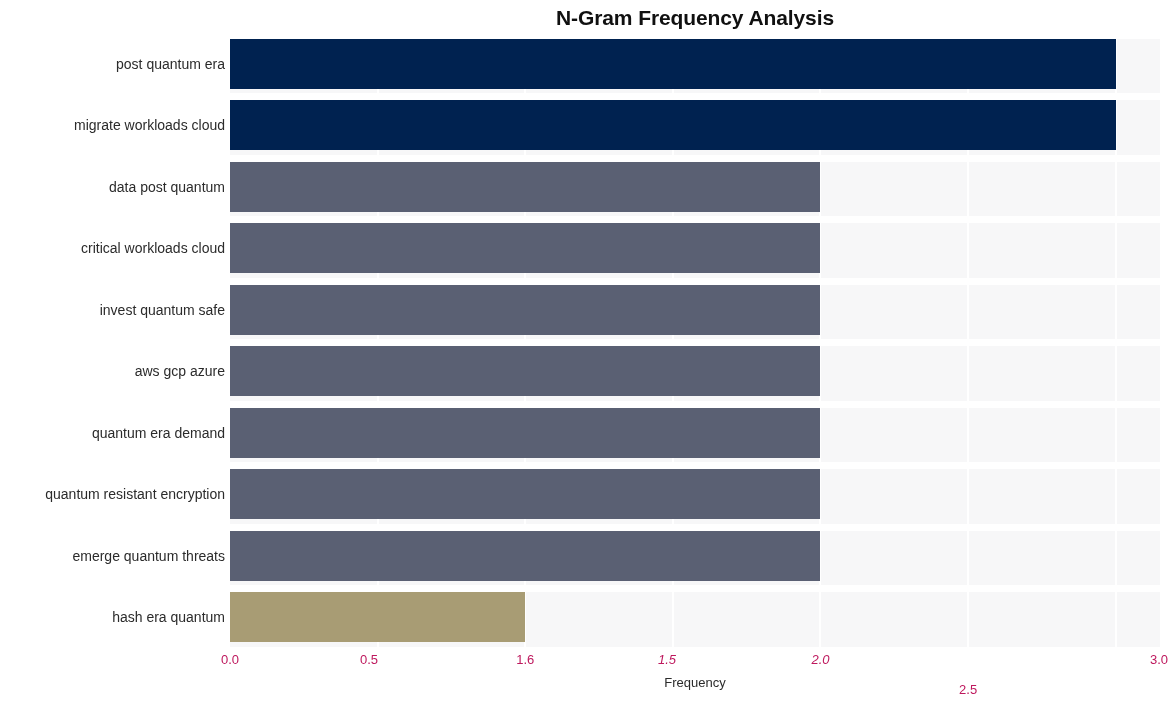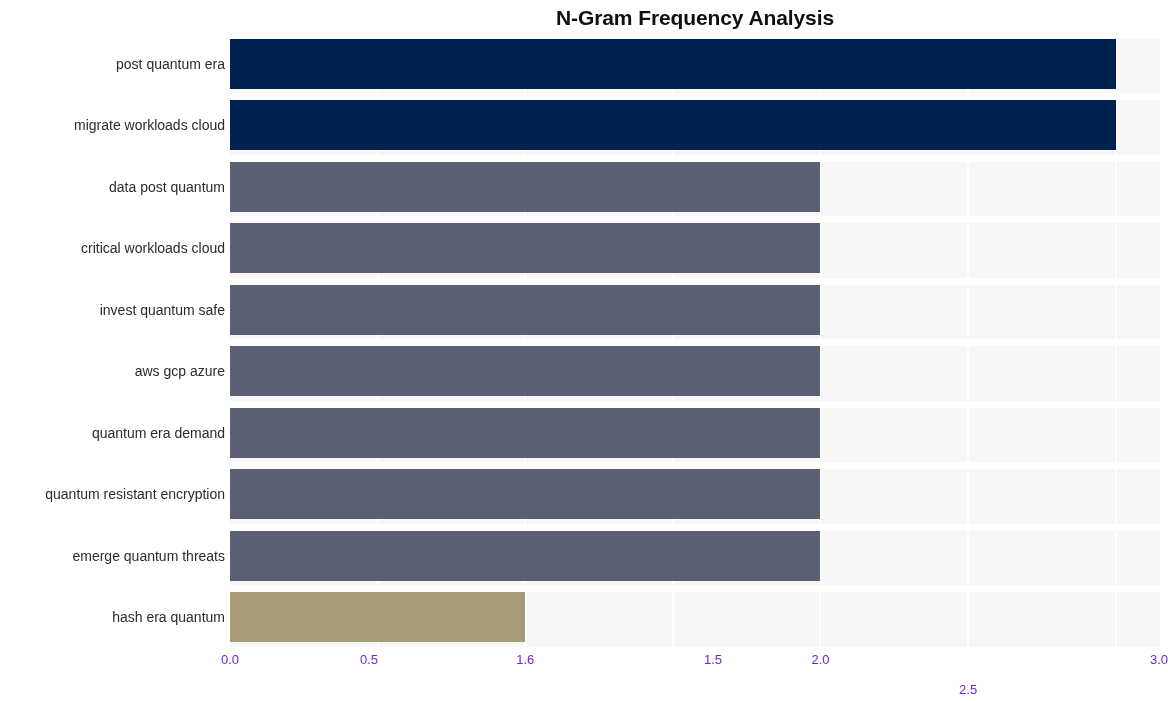--- a/index.html
+++ b/index.html
@@ -83,21 +83,21 @@
   }
 
   
   .xtick-label {
     position: absolute;
     top: 652px;
     width: 80px;
     margin-left: -40px;
     text-align: center;
     font-size: 13px;
-    color: #6d28d9;
+    color: #be185d;
     line-height: 16px;
   }
 
   #xaxis-label {
     position: absolute;
     left: 230px;
     top: 675px;
     width: 930px;
     text-align: center;
     font-size: 13px;
@@ -155,20 +155,21 @@
       <div class="ytick-label" style="top: 363.25px;">aws gcp azure</div>
       <div class="ytick-label" style="top: 424.75px;">quantum era demand</div>
       <div class="ytick-label" style="top: 486.25px;">quantum resistant encryption</div>
       <div class="ytick-label" style="top: 547.75px;">emerge quantum threats</div>
       <div class="ytick-label" style="top: 609.25px;">hash era quantum</div>
     </div>
   <div id="xtick-layer">
       <div class="xtick-label" style="left: 230px;">0.0</div>
       <div class="xtick-label" style="left: 369px;">0.5</div>
       <div class="xtick-label" style="left: 525.238px;">1.6</div>
-      <div class="xtick-label" style="left: 713px;">1.5</div>
-      <div class="xtick-label" style="left: 820.476px;">2.0</div>
+      <div class="xtick-label" style="left: 667px; font-style: italic;">1.5</div>
+      <div class="xtick-label" style="left: 820.476px; font-style: italic;">2.0</div>
       <div class="xtick-label" style="left: 968.095px; margin-top: 30px;">2.5</div>
       <div class="xtick-label" style="left: 1159px;">3.0</div>
     </div>
 
+  <div id="xaxis-label">Frequency</div>
 
 </div>
 
 </body></html>

